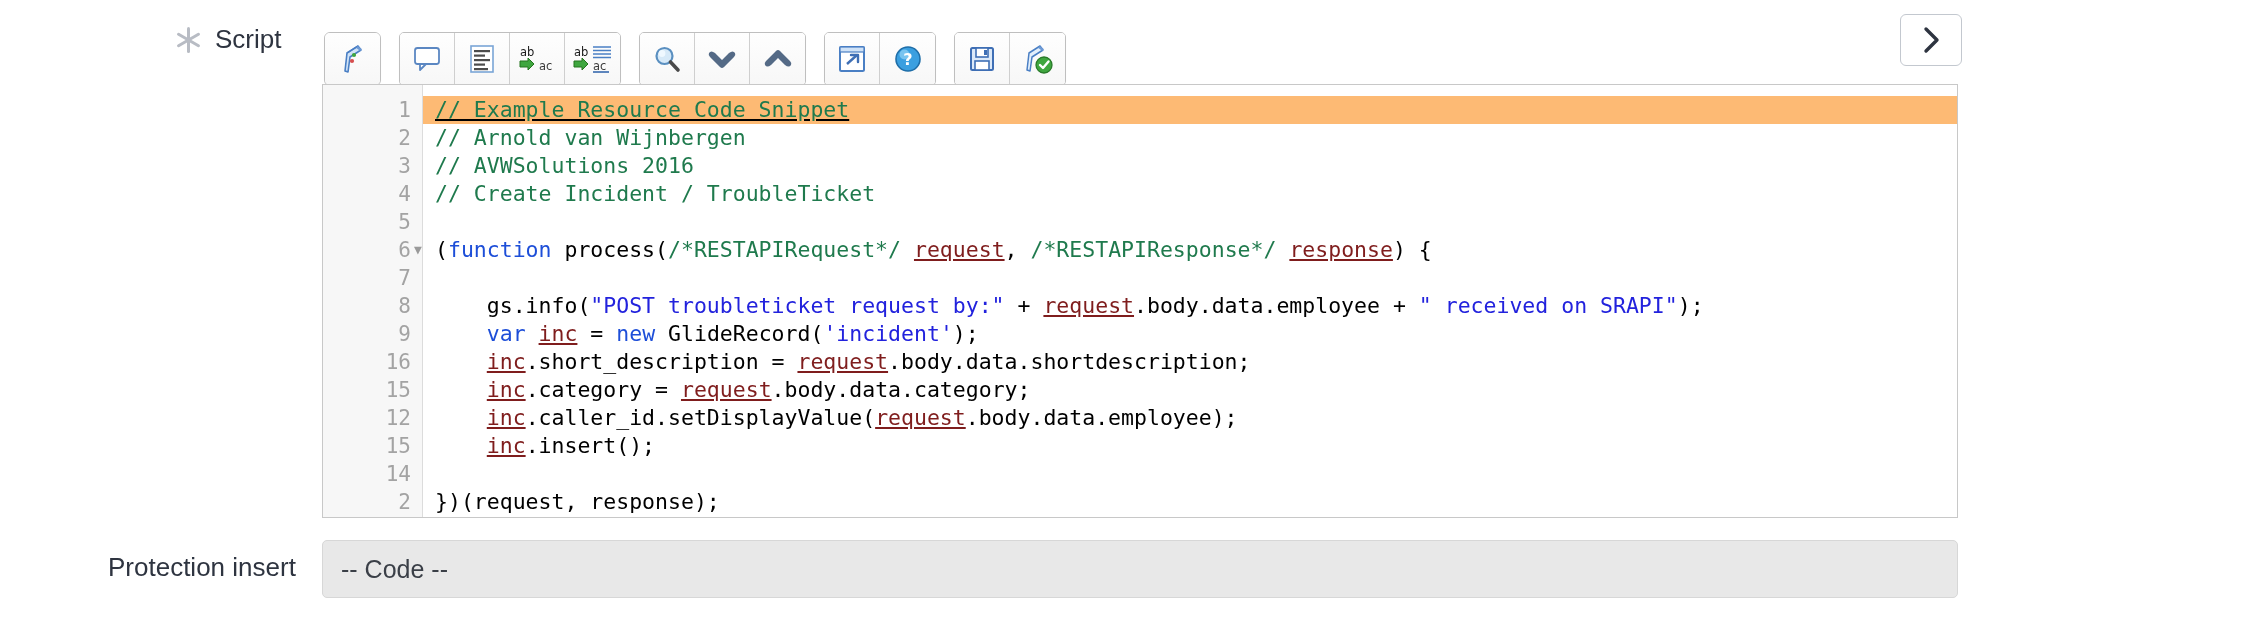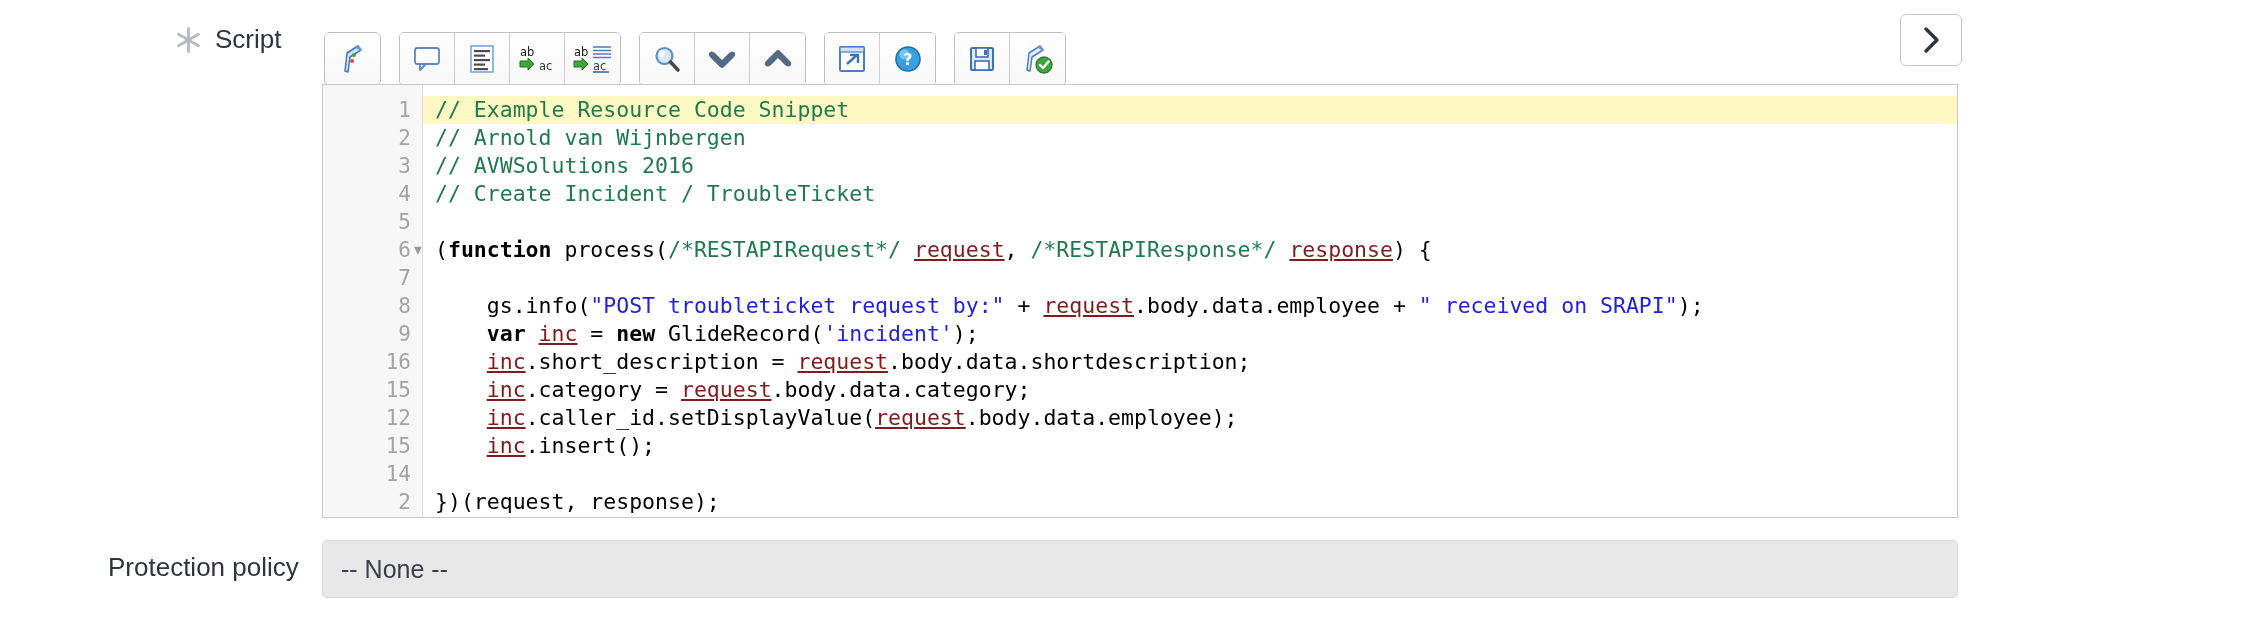--- a/index.html
+++ b/index.html
@@ -88,24 +88,24 @@
   }
   .code {
     flex: 1 1 auto; padding-top: 11px; position: relative;
     font-family: "DejaVu Sans Mono", monospace;
     font-size: 21.5px; color: #000;
     white-space: pre; overflow: hidden;
   }
   .cl {
     height: 28px; line-height: 28px; padding-left: 12px; white-space: pre;
   }
-  .cl.active { background: #fef9c3; }
+  .cl.active { background: #fdba74; text-decoration: underline; }
 
   .t-com  { color: #1f7a4d; }
-  .t-kw   { color: #000000; font-weight: bold; }
+  .t-kw   { color: #1d4ed8; font-weight: normal; }
   .t-str  { color: #2222dd; }
   .t-var  { color: #7f1d1d; text-decoration: underline; }
   .t-pln  { color: #000000; }
 
   
   .pp-row { position: absolute; left: 0; top: 540px; width: 2256px; height: 62px; }
   .pp-label {
     position: absolute; left: 108px; top: 12px;
     font-size: 26px; color: #2e3440; white-space: nowrap;
   }
@@ -270,19 +270,19 @@
         <div class="gln">15</div>
         <div class="gln">12</div>
         <div class="gln">15</div>
         <div class="gln">14</div>
         <div class="gln">2</div>
       </div>
     <div class="code" id="code"><div class="cl active"><span class="t-com">// Example Resource Code Snippet</span></div><div class="cl"><span class="t-com">// Arnold van Wijnbergen</span></div><div class="cl"><span class="t-com">// AVWSolutions 2016</span></div><div class="cl"><span class="t-com">// Create Incident / TroubleTicket</span></div><div class="cl"> </div><div class="cl"><span class="t-pln">(</span><span class="t-kw">function</span><span class="t-pln"> process(</span><span class="t-com">/*RESTAPIRequest*/</span><span class="t-pln"> </span><span class="t-var">request</span><span class="t-pln">, </span><span class="t-com">/*RESTAPIResponse*/</span><span class="t-pln"> </span><span class="t-var">response</span><span class="t-pln">) {</span></div><div class="cl"> </div><div class="cl"><span class="t-pln">    gs.info(</span><span class="t-str">"POST troubleticket request by:"</span><span class="t-pln"> + </span><span class="t-var">request</span><span class="t-pln">.body.data.employee + </span><span class="t-str">" received on SRAPI"</span><span class="t-pln">);</span></div><div class="cl"><span class="t-pln">    </span><span class="t-kw">var</span><span class="t-pln"> </span><span class="t-var">inc</span><span class="t-pln"> = </span><span class="t-kw">new</span><span class="t-pln"> GlideRecord(</span><span class="t-str">'incident'</span><span class="t-pln">);</span></div><div class="cl"><span class="t-pln">    </span><span class="t-var">inc</span><span class="t-pln">.short_description = </span><span class="t-var">request</span><span class="t-pln">.body.data.shortdescription;</span></div><div class="cl"><span class="t-pln">    </span><span class="t-var">inc</span><span class="t-pln">.category = </span><span class="t-var">request</span><span class="t-pln">.body.data.category;</span></div><div class="cl"><span class="t-pln">    </span><span class="t-var">inc</span><span class="t-pln">.caller_id.setDisplayValue(</span><span class="t-var">request</span><span class="t-pln">.body.data.employee);</span></div><div class="cl"><span class="t-pln">    </span><span class="t-var">inc</span><span class="t-pln">.insert();</span></div><div class="cl"> </div><div class="cl"><span class="t-pln">})(request, response);</span></div></div>
   </div>
 
   <div class="pp-row">
-    <div class="pp-label">Protection policy</div>
+    <div class="pp-label">Protection insert</div>
     <div class="pp-field">
-      <span>-- None --</span>
+      <span>-- Code --</span>
     </div>
   </div>
 
 </div>
 
 </body></html>

